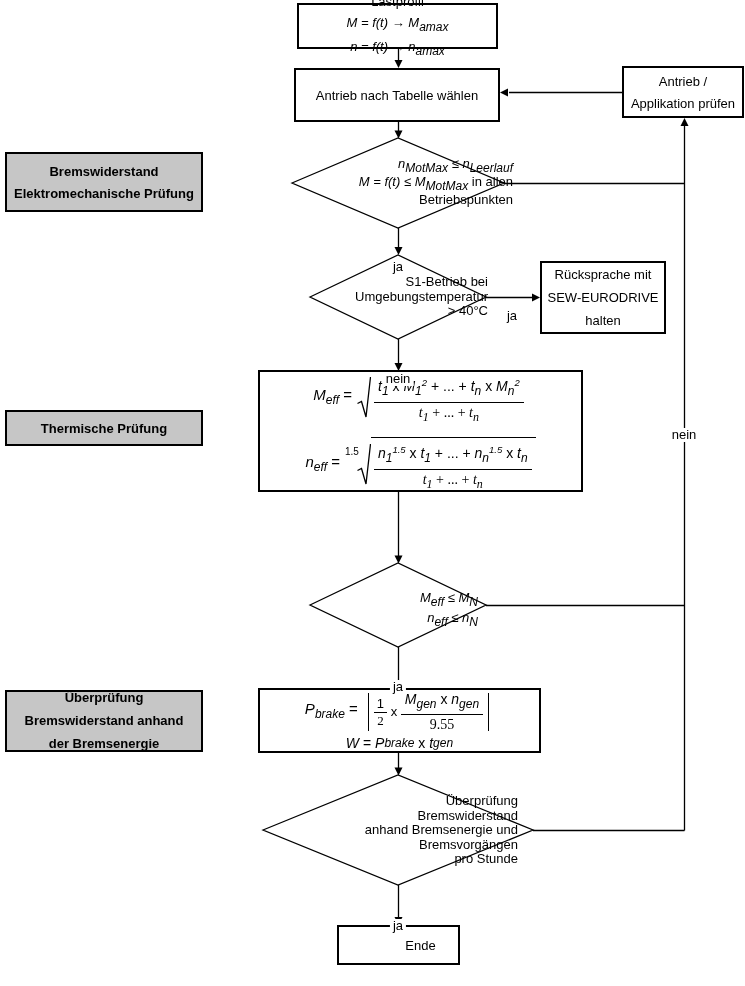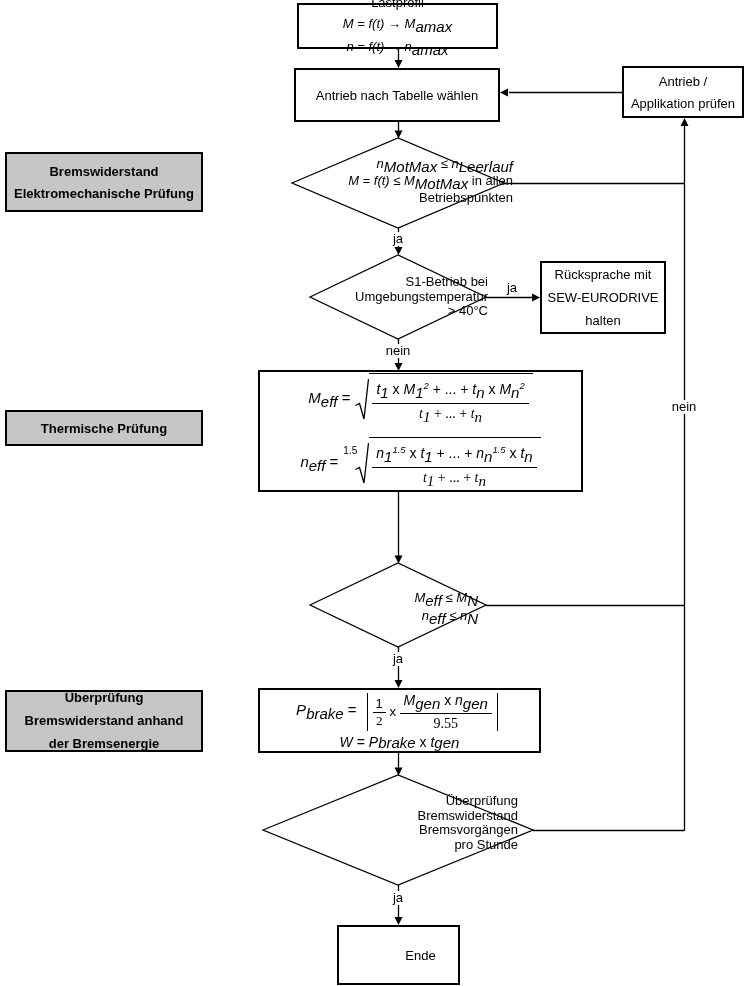--- a/index.html
+++ b/index.html
@@ -15,39 +15,39 @@
 
   #lastprofil        { left:297px; top:3px;   width:201px; height:46px; line-height:14px; }
   #antrieb-waehlen   { left:294px; top:68px;  width:206px; height:54px; }
   #antrieb-pruefen   { left:622px; top:66px;  width:122px; height:52px; }
   #side1             { left:5px;   top:152px; width:198px; height:60px; }
   #side2             { left:5px;   top:378px; width:198px; height:36px;margin-top:32px; }
   #side3             { left:5px;   top:690px; width:198px; height:62px; line-height:16px; }
   #ruecksprache      { left:540px; top:261px; width:126px; height:73px; line-height:16px; }
   #fbox-thermal      { left:258px; top:370px; width:325px; height:122px; gap:12px; }
   #fbox-brake        { left:258px; top:688px; width:283px; height:65px;  gap:3px; }
-  #ende              { left:337px; top:925px; width:123px; height:60px;padding-left:44px; }
+  #ende              { left:337px; top:925px; width:123px; height:40px;padding-left:44px; }
 
   .dtext { position:absolute; text-align:right; font-size:13px; line-height:14.5px; }
   #d1text { left:283px; top:157px; width:230px; }
   #d2text { left:308px; top:275px; width:180px; }
   #d3text { left:318px; top:590px; width:160px; line-height:15px; }
   #d4text { left:278px; top:794px; width:240px; }
 
   .edge-label { position:absolute; transform:translate(-50%,-50%); background:#fff;
-                padding:0 3px; font-size:13px; line-height:14px; white-space:nowrap; }
+                padding:0 3px; font-size:13px; line-height:14px; white-space:nowrap;margin-top:28px; }
   #lbl-d1-ja   { left:398px; top:239px; }
   #lbl-s1-ja   { left:512px; top:288px; }
   #lbl-s1-nein { left:398px; top:351px; }
   #lbl-eff-ja  { left:398px; top:659px; }
   #lbl-brk-ja  { left:398px; top:898px; }
   #lbl-nein-r  { left:684px; top:407px; }
 
   .it { font-style:italic; }
-  .sb { font-size:15px; vertical-align:-3.5px; }
+  .sb { font-size:12px; vertical-align:-3.5px; }
   .sp { font-size:9.5px; vertical-align:5px; }
   .math { white-space:pre; }
 
   .frow { display:flex; align-items:center; justify-content:center; }
   .lhs  { font-size:15px; margin-right:5px; }
   .frac { display:inline-flex; flex-direction:column; align-items:center;
           font-size:14px; vertical-align:middle; }
   .frac .num { display:block; border-bottom:1.3px solid #000; padding:0 4px 1px; line-height:19px; }
   .frac .den { display:block; padding-top:1px; line-height:17px;font-family:Liberation Serif, serif; }
   .sqrt { display:inline-flex; align-items:center; }
@@ -201,20 +201,21 @@
     <div>Umgebungstemperatur</div>
     <div>&gt; 40°C</div>
   </div>
   <div class="dtext" id="d3text">
     <div class="math"><span class="it">M</span><span class="it sb">eff</span><span> ≤ </span><span class="it">M</span><span class="it sb">N</span></div>
     <div class="math"><span class="it">n</span><span class="it sb">eff</span><span> ≤ </span><span class="it">n</span><span class="it sb">N</span></div>
   </div>
   <div class="dtext" id="d4text">
     <div>Überprüfung</div>
     <div>Bremswiderstand</div>
+    <div>anhand Bremsenergie und</div>
     <div>Bremsvorgängen</div>
     <div>pro Stunde</div>
   </div>
 
   <div class="edge-label" id="lbl-d1-ja">ja</div>
   <div class="edge-label" id="lbl-s1-ja">ja</div>
   <div class="edge-label" id="lbl-s1-nein">nein</div>
   <div class="edge-label" id="lbl-eff-ja">ja</div>
   <div class="edge-label" id="lbl-brk-ja">ja</div>
   <div class="edge-label" id="lbl-nein-r">nein</div>

